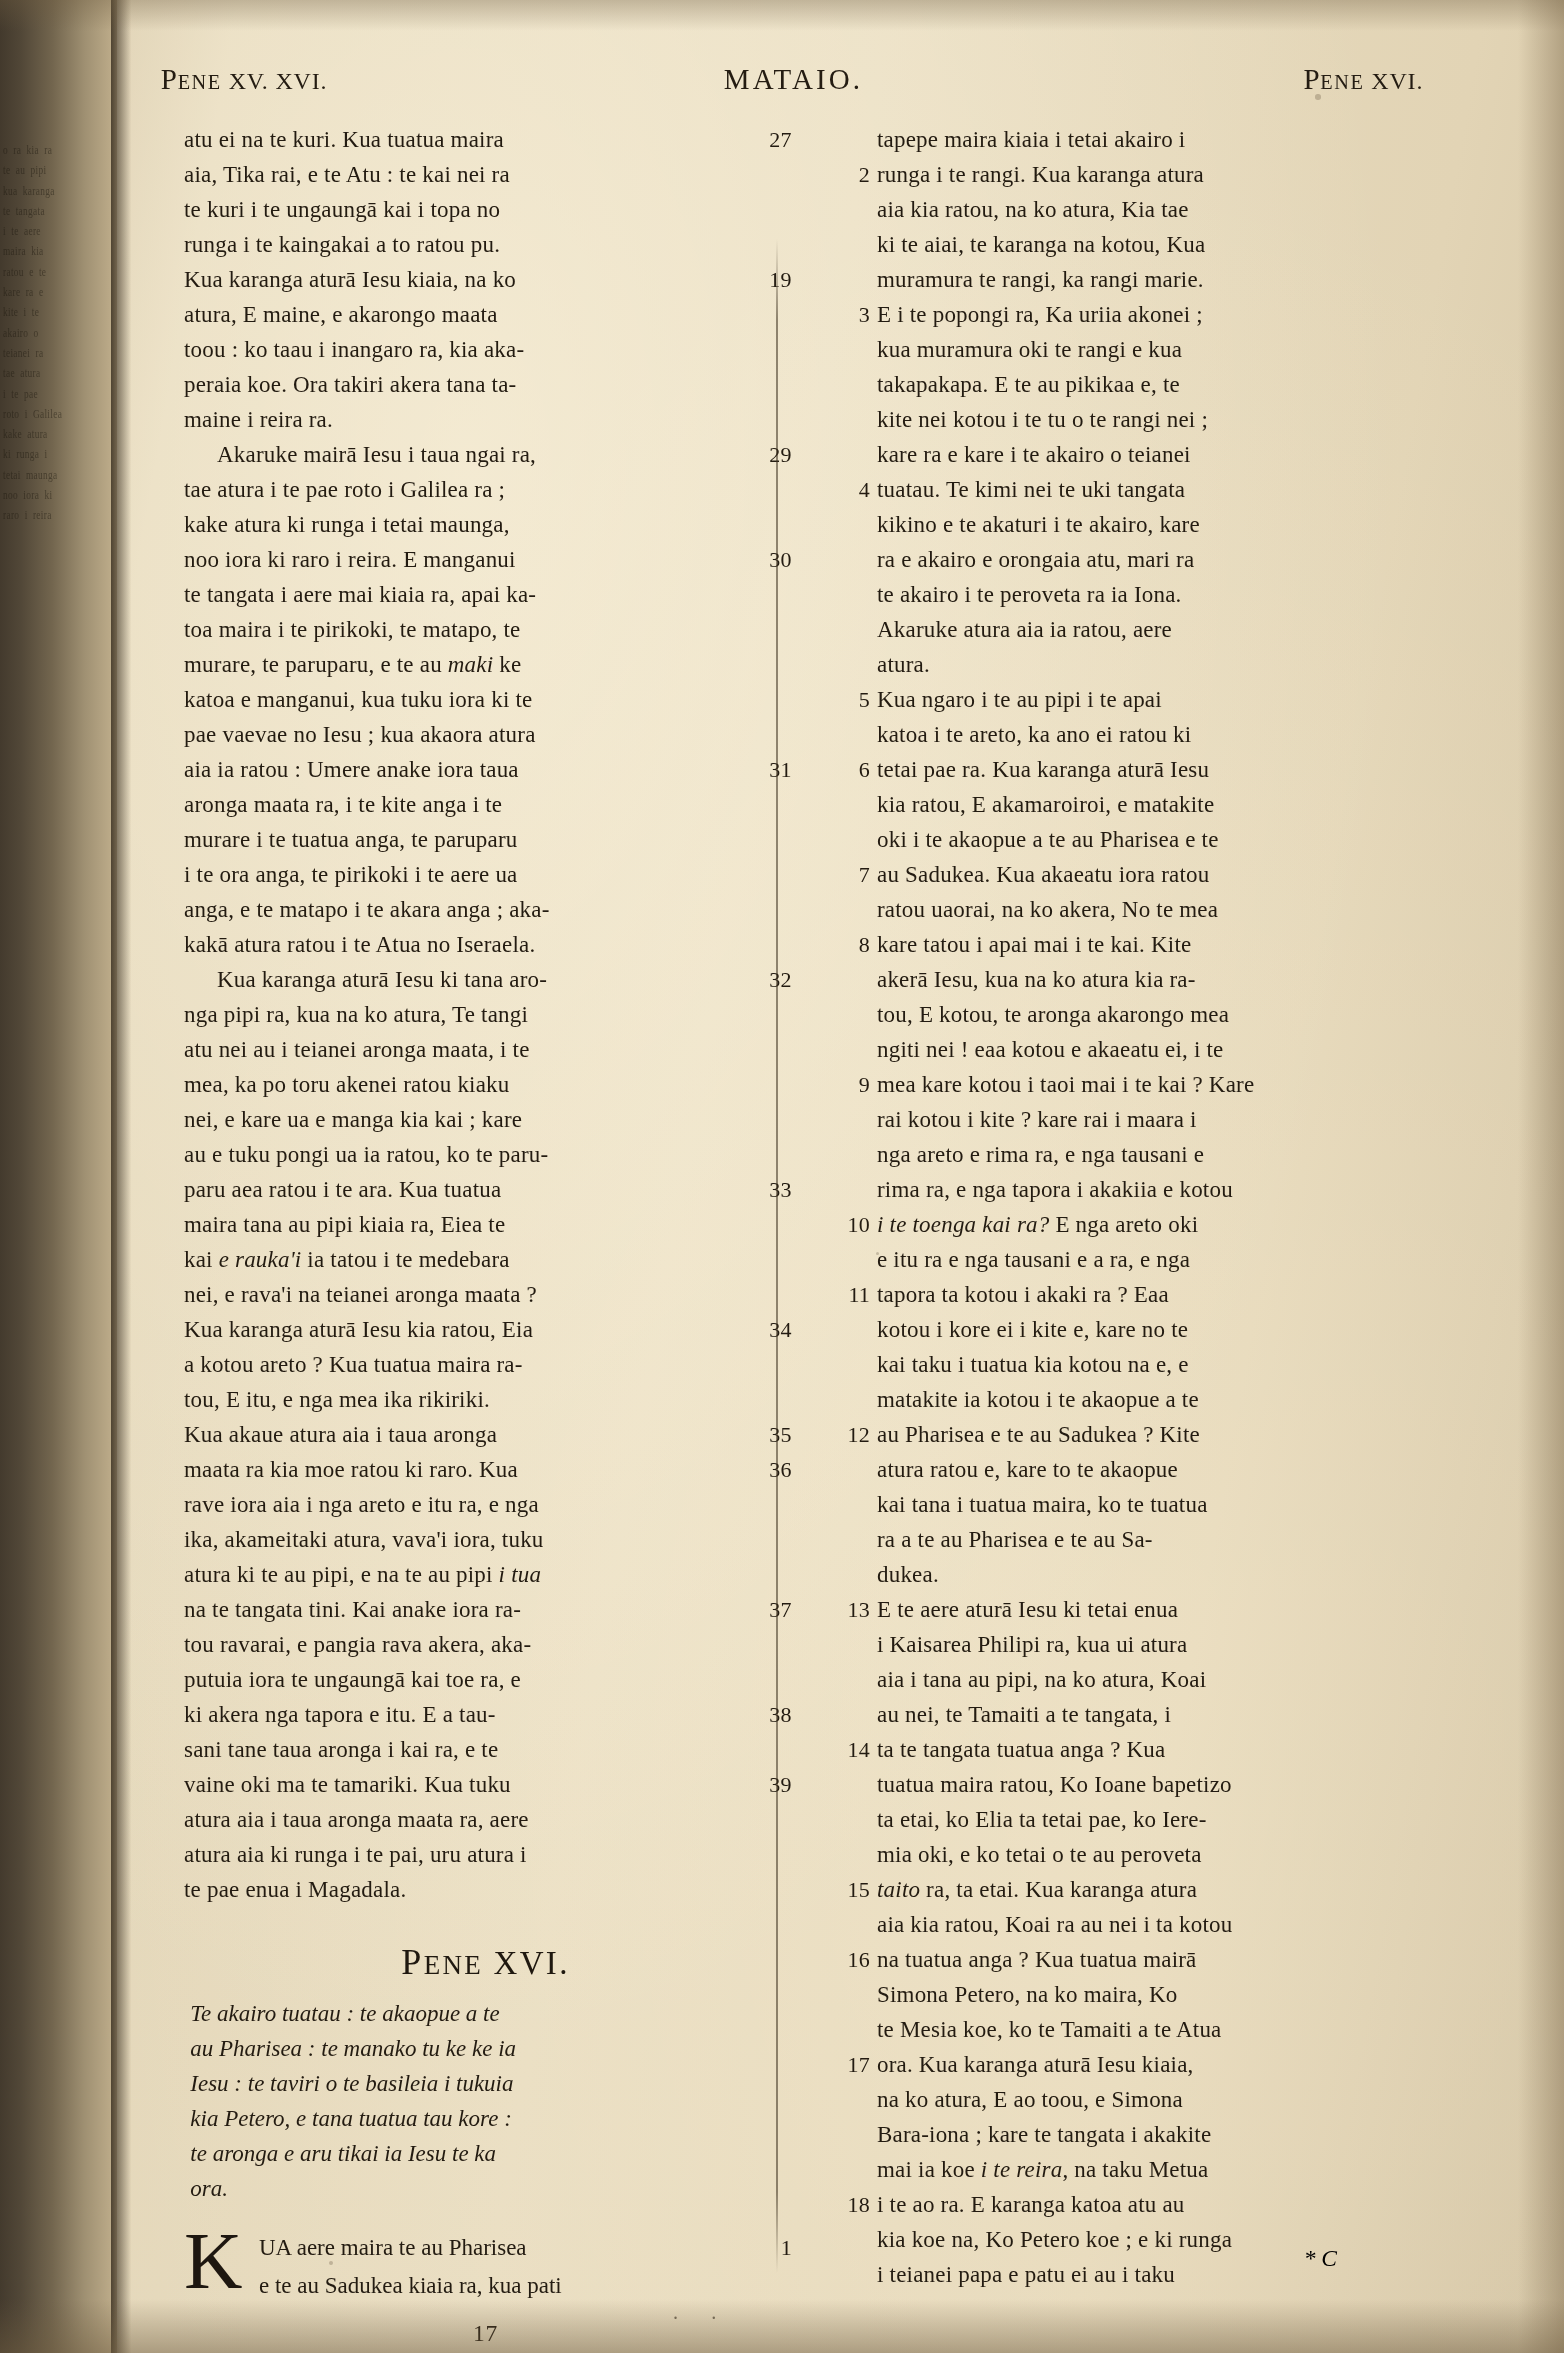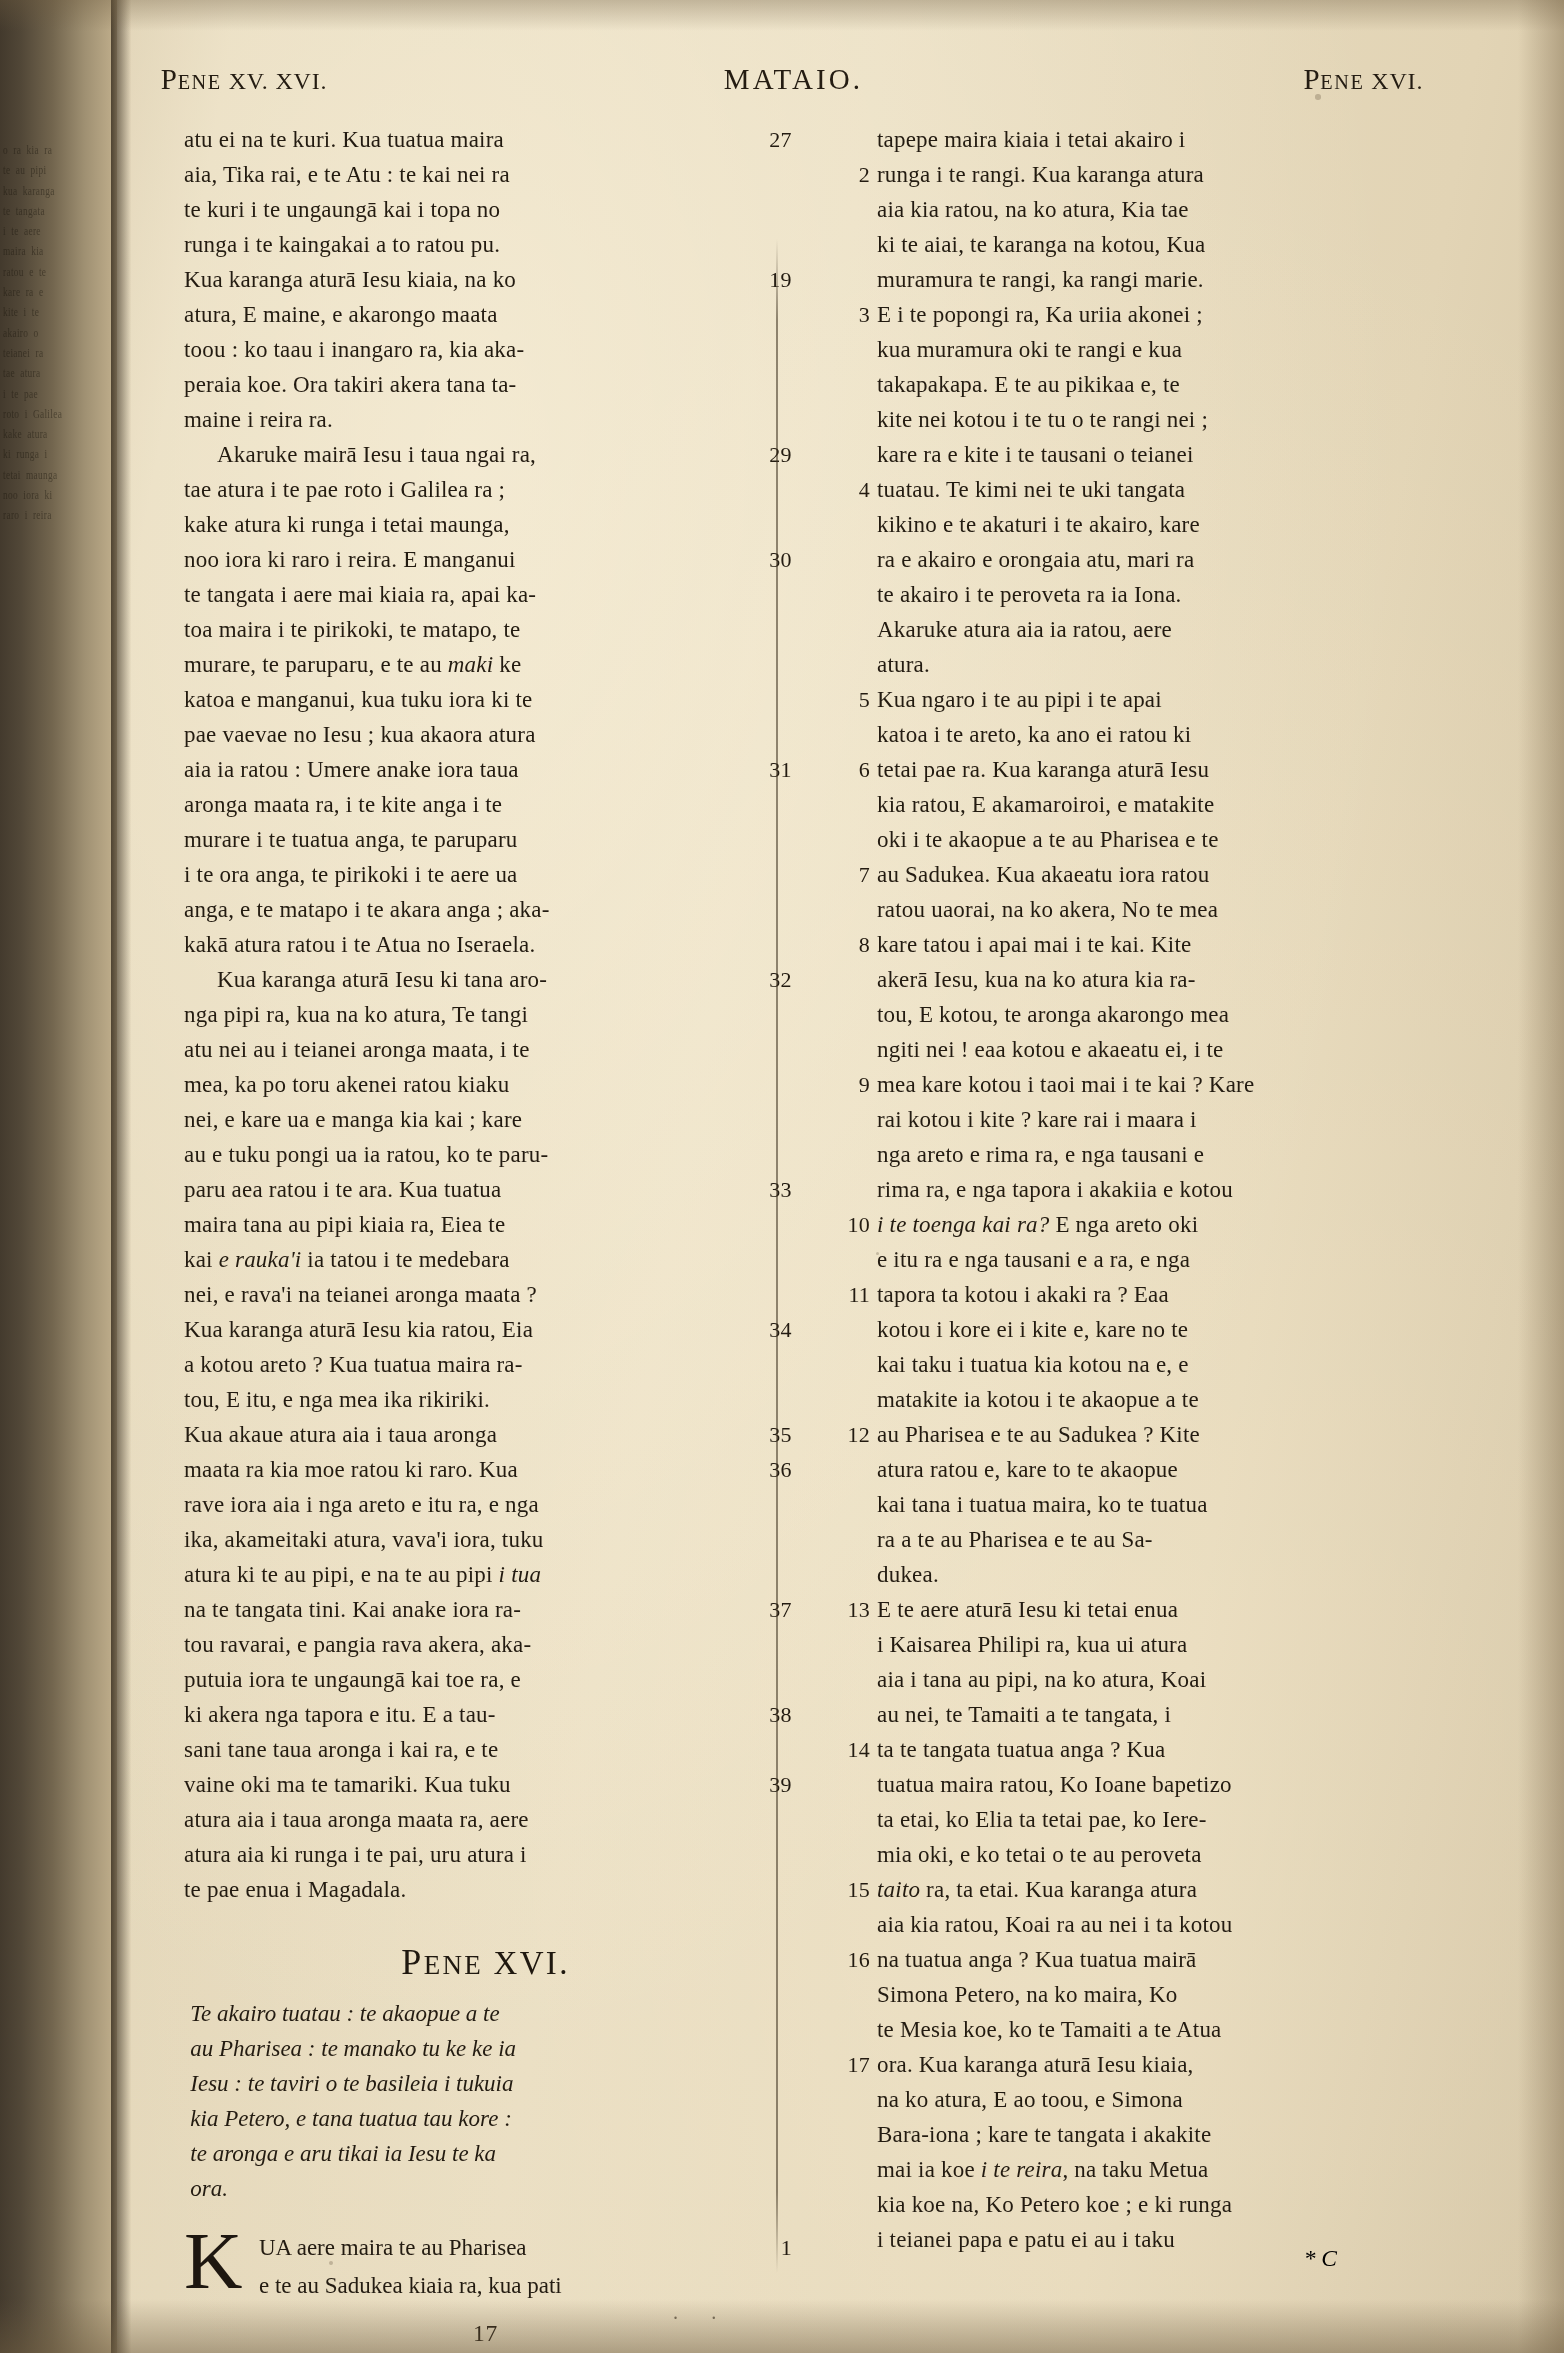--- a/index.html
+++ b/index.html
@@ -345,21 +345,21 @@
         <div id="right-lines">
             <div class="line"><span class="num"></span><span class="txt">tapepe  maira  kiaia  i  tetai  akairo  i</span></div>
             <div class="line"><span class="num">2</span><span class="txt">runga i te rangi.   Kua  karanga  atura</span></div>
             <div class="line"><span class="num"></span><span class="txt">aia  kia  ratou,  na  ko  atura,  Kia  tae</span></div>
             <div class="line"><span class="num"></span><span class="txt">ki  te aiai,  te  karanga  na  kotou,  Kua</span></div>
             <div class="line"><span class="num"></span><span class="txt">muramura  te  rangi,  ka  rangi  marie.</span></div>
             <div class="line"><span class="num">3</span><span class="txt">E i  te  popongi  ra,  Ka  uriia  akonei ;</span></div>
             <div class="line"><span class="num"></span><span class="txt">kua   muramura   oki   te  rangi  e  kua</span></div>
             <div class="line"><span class="num"></span><span class="txt">takapakapa.    E  te  au  pikikaa  e,  te</span></div>
             <div class="line"><span class="num"></span><span class="txt">kite  nei  kotou  i  te  tu o  te  rangi  nei ;</span></div>
-            <div class="line"><span class="num"></span><span class="txt">kare  ra  e  kite  i  te  tausani  o  teianei</span></div>
+            <div class="line"><span class="num"></span><span class="txt">kare  ra  e  kare  i  te  akairo  o  teianei</span></div>
             <div class="line"><span class="num">4</span><span class="txt">tuatau.    Te  kimi  nei  te  uki  tangata</span></div>
             <div class="line"><span class="num"></span><span class="txt">kikino  e  te  akaturi i  te  akairo,  kare</span></div>
             <div class="line"><span class="num"></span><span class="txt">ra  e  akairo  e  orongaia  atu,  mari  ra</span></div>
             <div class="line"><span class="num"></span><span class="txt">te  akairo  i  te  peroveta  ra  ia  Iona.</span></div>
             <div class="line"><span class="num"></span><span class="txt">Akaruke  atura  aia   ia   ratou,   aere</span></div>
             <div class="line"><span class="num"></span><span class="txt">atura.</span></div>
             <div class="line"><span class="num">5</span><span class="txt">Kua  ngaro  i  te  au  pipi  i  te  apai</span></div>
             <div class="line"><span class="num"></span><span class="txt">katoa  i  te  areto,  ka  ano  ei  ratou  ki</span></div>
             <div class="line"><span class="num">6</span><span class="txt">tetai pae ra.   Kua  karanga  aturā  Iesu</span></div>
             <div class="line"><span class="num"></span><span class="txt">kia  ratou,  E  akamaroiroi,  e  matakite</span></div>
@@ -395,20 +395,21 @@
             <div class="line"><span class="num"></span><span class="txt">mia  oki,  e  ko  tetai  o  te  au  peroveta</span></div>
             <div class="line"><span class="num">15</span><span class="txt"><span class="ital">taito</span>  ra,  ta  etai.    Kua  karanga  atura</span></div>
             <div class="line"><span class="num"></span><span class="txt">aia kia ratou,  Koai ra au nei i ta kotou</span></div>
             <div class="line"><span class="num">16</span><span class="txt">na  tuatua  anga ?   Kua  tuatua  mairā</span></div>
             <div class="line"><span class="num"></span><span class="txt">Simona   Petero,   na   ko   maira,   Ko</span></div>
             <div class="line"><span class="num"></span><span class="txt">te Mesia koe, ko  te Tamaiti a te Atua</span></div>
             <div class="line"><span class="num">17</span><span class="txt">ora.    Kua karanga aturā  Iesu  kiaia,</span></div>
             <div class="line"><span class="num"></span><span class="txt">na  ko  atura,  E  ao  toou,  e  Simona</span></div>
             <div class="line"><span class="num"></span><span class="txt">Bara-iona ;  kare  te  tangata  i  akakite</span></div>
             <div class="line"><span class="num"></span><span class="txt">mai  ia  koe <span class="ital">i te reira</span>, na  taku  Metua</span></div>
+            <div class="line"><span class="num">18</span><span class="txt">i  te  ao  ra.    E  karanga  katoa  atu  au</span></div>
             <div class="line"><span class="num"></span><span class="txt">kia koe na, Ko  Petero  koe ; e ki runga</span></div>
             <div class="line"><span class="num"></span><span class="txt">i  teianei  papa  e  patu  ei  au  i  taku</span></div>
           </div>
       </div>
 
       <div class="rule"></div>
     </div>
 
     <div class="signature">
       <span>*&nbsp;</span><span>C</span>

